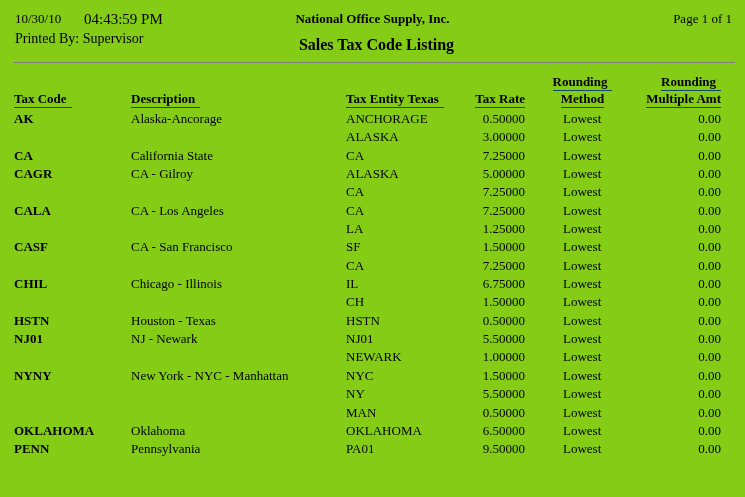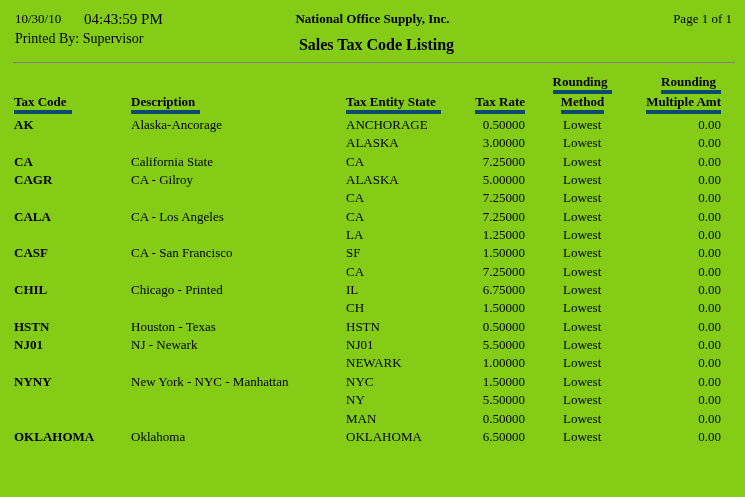--- a/index.html
+++ b/index.html
@@ -37,21 +37,21 @@
   col.c-entity   { width: 110px; }
   col.c-rate     { width: 69px;  }
   col.c-method   { width: 115px; }
   col.c-multiple { width: 91px;  }
   thead th {
     font-weight: bold; vertical-align: bottom; padding: 0 0 2px 0;
     height: 36px; line-height: 16px; text-align: left; white-space: nowrap;
   }
   thead th .u {
     display: inline-block;
-    border-bottom: 4px solid #0c4a6e;
+    border-bottom: 1px solid #0c4a6e;
     font-family: Liberation Serif, serif;
   }
   thead th .u.trail { padding-right: 5px; }
   th.h-rate, td.cell-rate { text-align: right; }
   th.h-method { text-align: center; }
   td.cell-method { padding-left: 38px; }
   th.h-multiple, td.cell-multiple { text-align: right; padding-right: 10px; }
   thead th .stack { display: block; }
   tbody td {
     height: 18.35px; line-height: 18.35px; padding: 0;
@@ -84,21 +84,21 @@
     </colgroup>
     <thead>
       <tr>
         <th class="h-taxcode">
           <span class="u trail">Tax Code</span>
         </th>
         <th class="h-desc">
           <span class="u trail">Description</span>
         </th>
         <th class="h-entity">
-          <span class="u trail">Tax Entity State</span>
+          <span class="u trail">Tax Entity Texas</span>
         </th>
         <th class="h-rate">
           <span class="u">Tax Rate</span>
         </th>
         <th class="h-method">
           <span class="stack"><span class="u trail">Rounding</span></span>
           <span class="stack"><span class="u">Method</span></span>
         </th>
         <th class="h-multiple">
           <span class="stack"><span class="u trail">Rounding</span></span>
@@ -183,21 +183,21 @@
       <td class="cell-taxcode"></td>
       <td class="cell-desc"></td>
       <td class="cell-entity">CA</td>
       <td class="cell-rate">7.25000</td>
       <td class="cell-method">Lowest</td>
       <td class="cell-multiple">0.00</td>
     </tr>
 
     <tr>
       <td class="cell-taxcode">CHIL</td>
-      <td class="cell-desc">Chicago - Printed</td>
+      <td class="cell-desc">Chicago - Illinois</td>
       <td class="cell-entity">IL</td>
       <td class="cell-rate">6.75000</td>
       <td class="cell-method">Lowest</td>
       <td class="cell-multiple">0.00</td>
     </tr>
 
     <tr>
       <td class="cell-taxcode"></td>
       <td class="cell-desc"></td>
       <td class="cell-entity">CH</td>
@@ -263,16 +263,24 @@
 
     <tr>
       <td class="cell-taxcode">OKLAHOMA</td>
       <td class="cell-desc">Oklahoma</td>
       <td class="cell-entity">OKLAHOMA</td>
       <td class="cell-rate">6.50000</td>
       <td class="cell-method">Lowest</td>
       <td class="cell-multiple">0.00</td>
     </tr>
 
+    <tr>
+      <td class="cell-taxcode">PENN</td>
+      <td class="cell-desc">Pennsylvania</td>
+      <td class="cell-entity">PA01</td>
+      <td class="cell-rate">9.50000</td>
+      <td class="cell-method">Lowest</td>
+      <td class="cell-multiple">0.00</td>
+    </tr>
   </tbody>
   </table>
 
 </div>
 
 </body></html>

